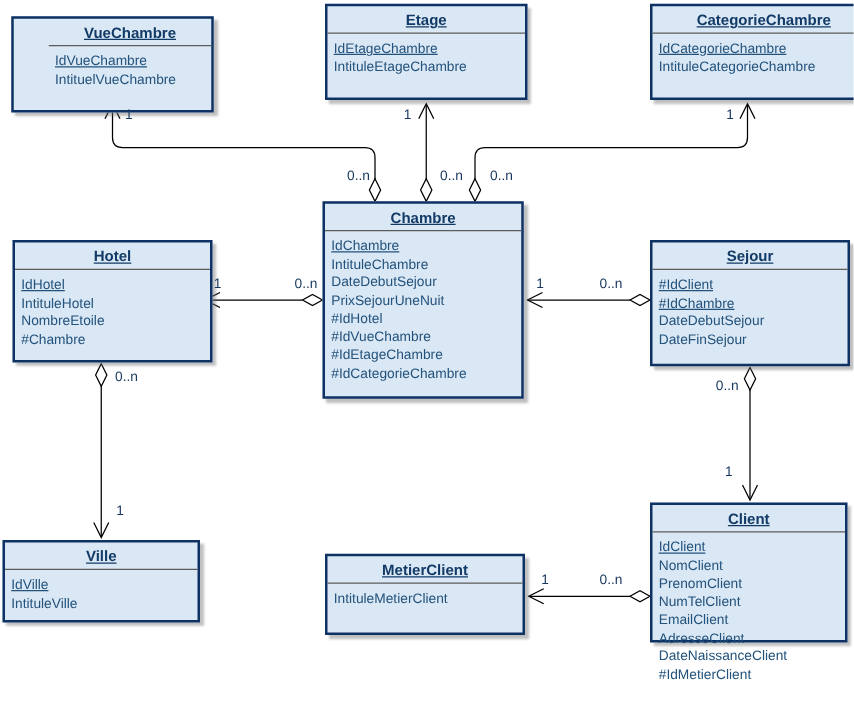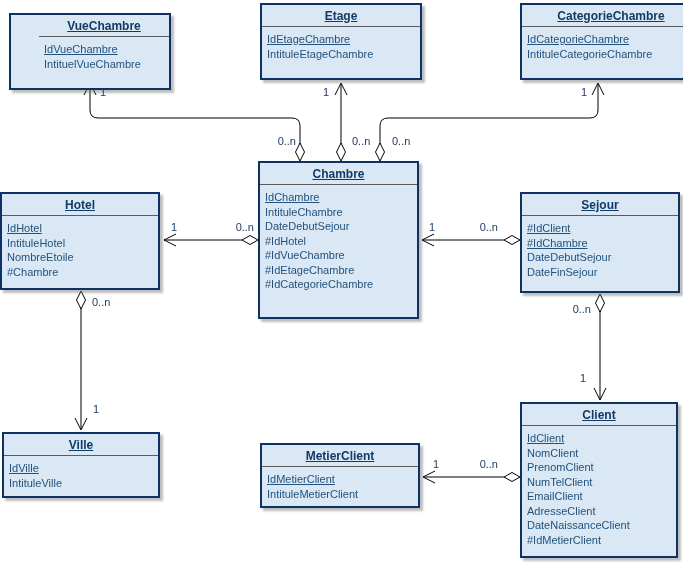--- a/index.html
+++ b/index.html
@@ -108,28 +108,29 @@
         <div class="attr">IntituleCategorieChambre</div>
       </div>
   </div>
 
   <div class="entity" style="left:258px;top:161px;width:161px;height:158px;">
     <div class="entity-title">Chambre</div>
     <div class="entity-body">
         <div class="attr pk">IdChambre</div>
         <div class="attr">IntituleChambre</div>
         <div class="attr">DateDebutSejour</div>
+        <div class="attr">PrixSejourUneNuit</div>
         <div class="attr">#IdHotel</div>
         <div class="attr">#IdVueChambre</div>
         <div class="attr">#IdEtageChambre</div>
         <div class="attr">#IdCategorieChambre</div>
       </div>
   </div>
 
-  <div class="entity" style="left:0;top:192px;width:160px;height:98px;">
+  <div class="entity" style="left:10px;top:192px;width:160px;height:98px;">
     <div class="entity-title">Hotel</div>
     <div class="entity-body">
         <div class="attr pk">IdHotel</div>
         <div class="attr">IntituleHotel</div>
         <div class="attr">NombreEtoile</div>
         <div class="attr">#Chambre</div>
       </div>
   </div>
 
   <div class="entity" style="left:520px;top:192px;width:160px;height:101px;">
@@ -146,26 +147,25 @@
     <div class="entity-title">Ville</div>
     <div class="entity-body">
         <div class="attr pk">IdVille</div>
         <div class="attr">IntituleVille</div>
       </div>
   </div>
 
   <div class="entity" style="left:260px;top:443px;width:160px;height:65px;">
     <div class="entity-title">MetierClient</div>
     <div class="entity-body">
-        <div class="attr pk">IdMetierClient</div>
         <div class="attr">IntituleMetierClient</div>
       </div>
   </div>
 
-  <div class="entity" style="left:520px;top:402px;width:158px;height:156px;">
+  <div class="entity" style="left:520px;top:402px;width:158px;height:112px;">
     <div class="entity-title">Client</div>
     <div class="entity-body">
         <div class="attr pk">IdClient</div>
         <div class="attr">NomClient</div>
         <div class="attr">PrenomClient</div>
         <div class="attr">NumTelClient</div>
         <div class="attr">EmailClient</div>
         <div class="attr">AdresseClient</div>
         <div class="attr">DateNaissanceClient</div>
         <div class="attr">#IdMetierClient</div>

